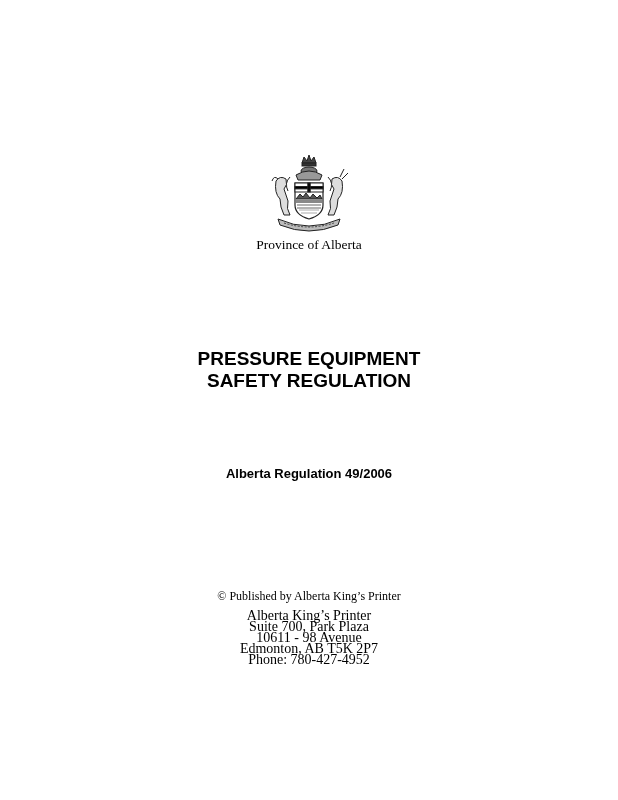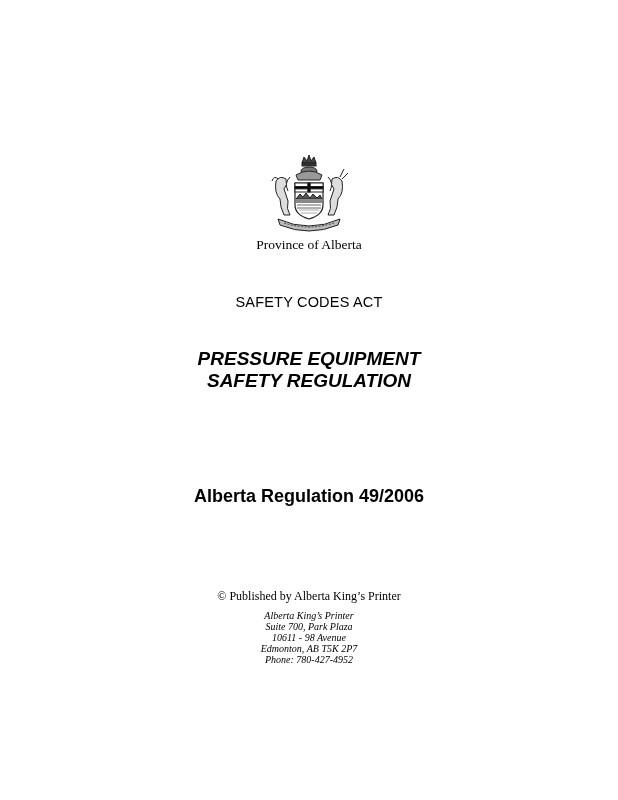--- a/index.html
+++ b/index.html
@@ -5,27 +5,27 @@
   html, body { margin: 0; padding: 0; background: #ffffff; }
   body { width: 618px; height: 800px; position: relative; overflow: hidden; color: #000; }
   .page { position: absolute; left: 0; top: 0; width: 618px; height: 800px; background: #fff; }
   .center { position: absolute; left: 0; width: 618px; text-align: center; }
   .serif { font-family: "Liberation Serif", "DejaVu Serif", serif; }
   .sans { font-family: "Liberation Sans", "DejaVu Sans", sans-serif; }
   .crest { position: absolute; left: 266px; top: 153px; width: 86px; height: 82px; }
   .province { top: 237px; font-size: 13.5px; }
   .act { top: 294px; font-size: 14.5px; letter-spacing: 0.2px; }
   .title { top: 348px; font-size: 19px; font-weight: bold; line-height: 22px; }
-  .reg { top: 466px; font-size: 18px; font-weight: bold; margin-top: 20px; }
+  .reg { top: 466px; font-size: 13px; font-weight: bold; }
   .amend { top: 499px; font-size: 10.3px; line-height: 17px; }
   .office { top: 548px; font-size: 12.5px; }
   .published { top: 589px; font-size: 12px; }
-  .address { top: 610px; font-size: 10px; line-height: 11px; }
+  .address { top: 610px; font-size: 14px; line-height: 11px; }
   .contact { top: 672px; font-size: 8.6px; line-height: 11px; }
-  .line { display: block; font-style: italic; }
+  .line { display: block; }
 </style>
 </head>
 <body>
 
 <div class="page">
 
   <div class="crest">
     <svg width="86" height="82" viewBox="0 0 86 82">
       <g fill="none" stroke="#222" stroke-width="1">
 
@@ -57,21 +57,20 @@
         <path d="M33 57 L53 57 M35 60 L51 60" stroke="#aaa"></path>
 
         <path d="M12 66 Q43 80 74 66 L72 72 Q43 84 14 72 Z" fill="#bbb"></path>
         <path d="M18 70 Q43 78 68 70" stroke="#444" stroke-dasharray="2 1.5"></path>
       </g>
     </svg>
   </div>
 
   <div class="center serif province">Province of Alberta</div>
 
-  <div class="center sans act">SAFETY CODES ACT</div>
 
   <div class="center sans title">
     <span class="line">PRESSURE EQUIPMENT</span>
     <span class="line">SAFETY REGULATION</span>
   </div>
 
   <div class="center sans reg">Alberta Regulation 49/2006</div>
 
   <div class="center sans amend">
   </div>

